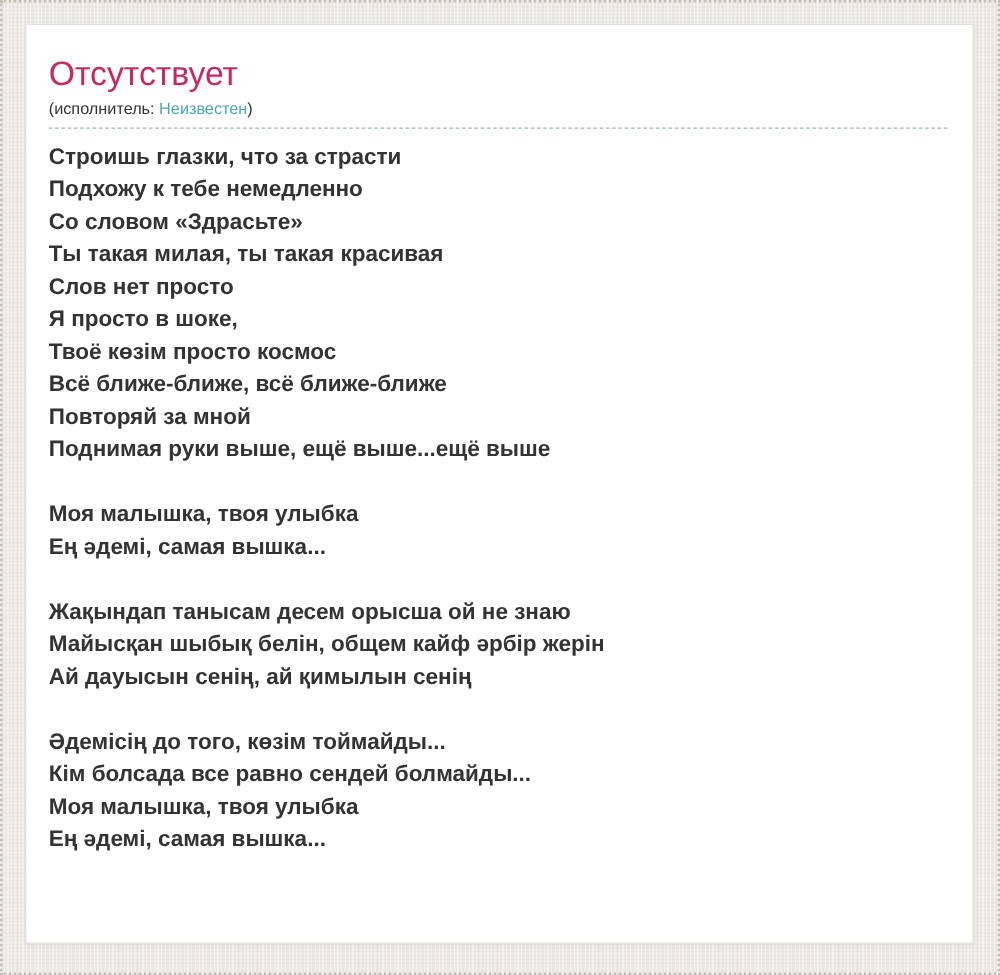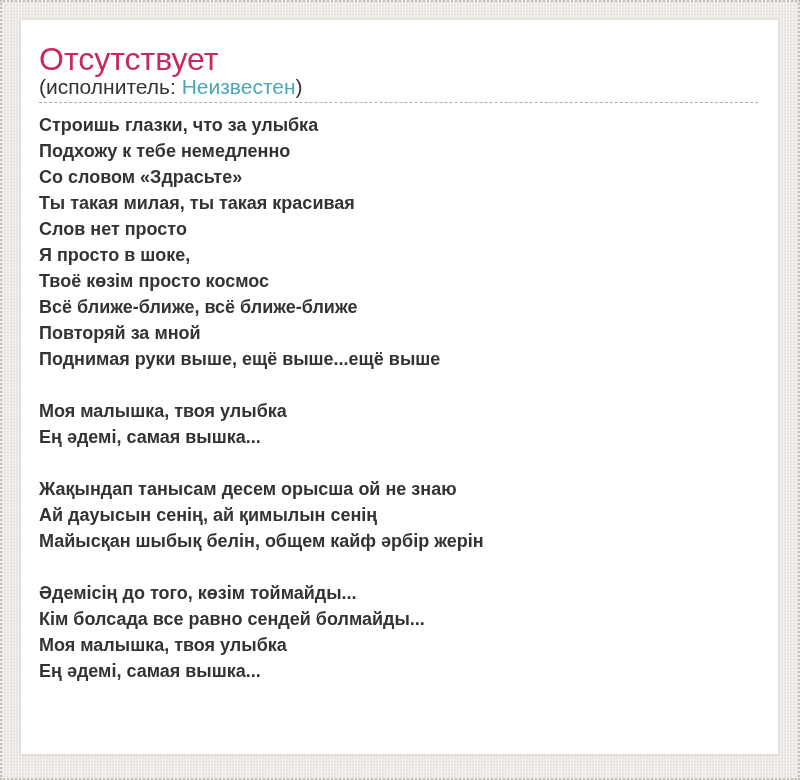--- a/index.html
+++ b/index.html
@@ -28,27 +28,27 @@
     background: #ffffff;
     border: 1px solid #e2ded9;
     box-shadow: 0 1px 3px rgba(0,0,0,0.06);
     padding: 24px 20px 0 18px;
   }
   .song-header {
     border-bottom: 1px dashed #9fb3bd;
     padding-bottom: 5px;
   }
   .song-title {
-    font-size: 32px;
+    font-size: 27px;
     font-weight: 400;
     color: #c8295a;
     line-height: 31px;
   }
   .song-subtitle {
-    font-size: 21px;
+    font-size: 13px;
     color: #333333;
     line-height: 21px;
     margin-top: 1px;
   }
   .artist-link {
     color: #4ba6b5;
     text-decoration: none;
     cursor: pointer;
   }
   .lyrics {
@@ -67,36 +67,36 @@
 
 <div class="card">
   <div class="song-header">
     <h1 class="song-title">Отсутствует</h1>
     <div class="song-subtitle">
       <span>(исполнитель: </span><a class="artist-link">Неизвестен</a><span>)</span>
     </div>
   </div>
 
   <div class="lyrics">
-      <div class="lyric-line">Строишь глазки, что за улыбка</div>
+      <div class="lyric-line">Строишь глазки, что за страсти</div>
       <div class="lyric-line">Подхожу к тебе немедленно</div>
       <div class="lyric-line">Со словом «Здрасьте»</div>
       <div class="lyric-line">Ты такая милая, ты такая красивая</div>
       <div class="lyric-line">Слов нет просто</div>
       <div class="lyric-line">Я просто в шоке,</div>
       <div class="lyric-line">Твоё көзім просто космос</div>
       <div class="lyric-line">Всё ближе-ближе, всё ближе-ближе</div>
       <div class="lyric-line">Повторяй за мной</div>
       <div class="lyric-line">Поднимая руки выше, ещё выше...ещё выше</div>
       <div class="lyric-line"></div>
       <div class="lyric-line">Моя малышка, твоя улыбка</div>
       <div class="lyric-line">Ең әдемі, самая вышка...</div>
       <div class="lyric-line"></div>
       <div class="lyric-line">Жақындап танысам десем орысша ой не знаю</div>
+      <div class="lyric-line">Майысқан шыбық белін, общем кайф әрбір жерін</div>
       <div class="lyric-line">Ай дауысын сенің, ай қимылын сенің</div>
-      <div class="lyric-line">Майысқан шыбық белін, общем кайф әрбір жерін</div>
       <div class="lyric-line"></div>
       <div class="lyric-line">Әдемісің до того, көзім тоймайды...</div>
       <div class="lyric-line">Кім болсада все равно сендей болмайды...</div>
       <div class="lyric-line">Моя малышка, твоя улыбка</div>
       <div class="lyric-line">Ең әдемі, самая вышка...</div>
     </div>
 </div>
 
 </body></html>

